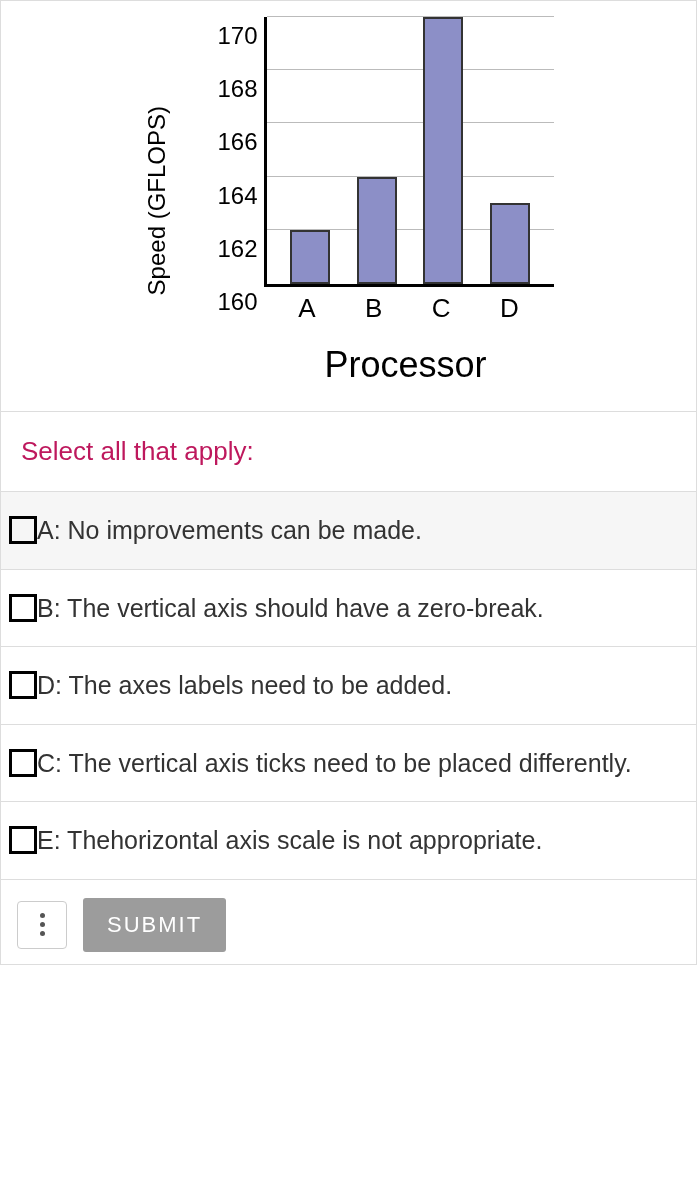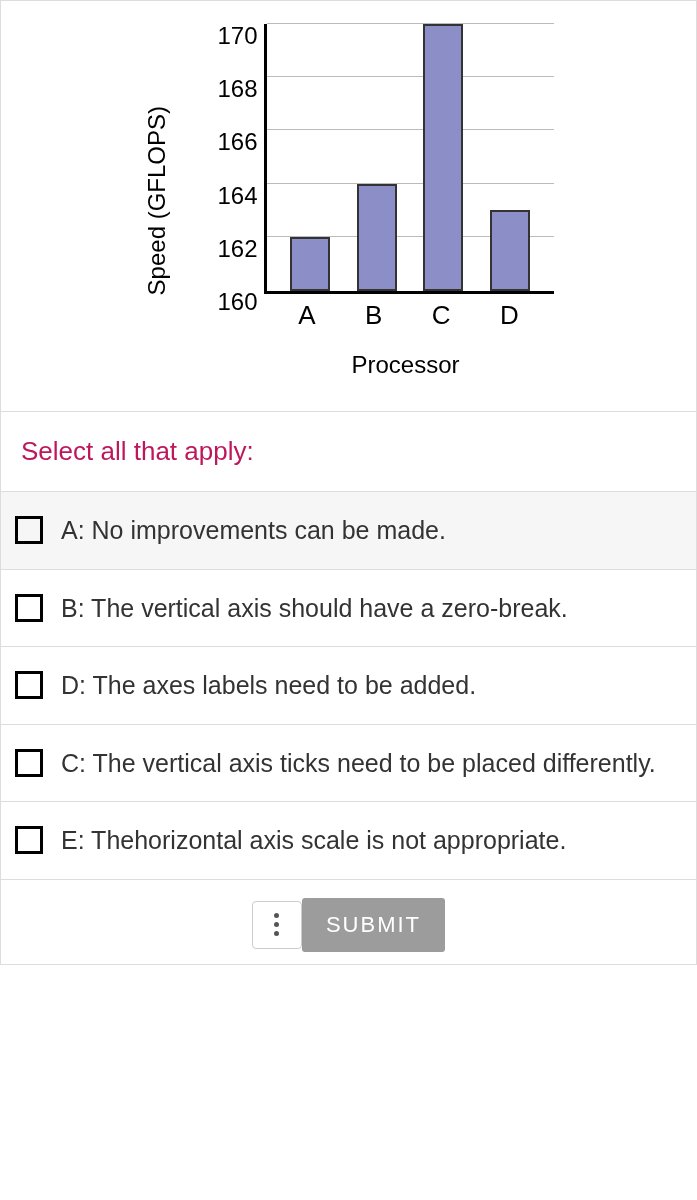--- a/index.html
+++ b/index.html
@@ -11,31 +11,31 @@
     .chart-wrap { position: relative; display: flex; align-items: center; height: 360px; }
     .ylabel { writing-mode: vertical-rl; transform: rotate(180deg); font-size: 24px; margin-right: 6px; }
     .yticks { display: flex; flex-direction: column; justify-content: space-between; height: 270px; align-items: flex-end; font-size: 24px; line-height: 1; padding-bottom: 4px; margin-top: -60px; margin-left: 40px;}
     .yticks div { height: 0; display: flex; align-items: center; }
     .plot-col { display: flex; flex-direction: column; align-items: center; }
     .plot { position: relative; width: 290px; height: 270px; border-left: 3px solid #000; border-bottom: 3px solid #000; margin-left: 6px; }
     .grid { position: absolute; left: 0; right: 0; border-top: 1px solid #bbb; }
     .bars { position: absolute; left: 0; bottom: 0; right: 0; display: flex; justify-content: space-around; align-items: flex-end; height: 100%; padding: 0 10px; }
     .bar { width: 40px; background: #8c8fc7; border: 2px solid #333; }
     .xticks { display: flex; justify-content: space-around; width: 290px; margin-left: 6px; font-size: 26px; padding: 6px 10px 0 10px; }
-    .xlabel { font-size: 24px; margin-top: 20px; }
+    .xlabel { font-size: 36px; margin-top: 20px; }
 
     
     .prompt { padding: 24px 20px; font-size: 26px; color: #be185d; border-top: 1px solid #ddd; }
-    .option { display: flex; align-items: center; gap: 18px; padding: 22px 14px; border-top: 1px solid #ddd; font-size: 25px; color: #333; line-height: 1.3; }
+    .option { display: flex; align-items: center; padding: 22px 8px; border-top: 1px solid #ddd; font-size: 25px; color: #333; line-height: 1.3; }
     .option.hover { background: #f6f6f6; }
     .checkbox { width: 28px; height: 28px; border: 3px solid #000; flex-shrink: 0; }
     .option-text { flex: 1; }
 
     
-    .footer { display: flex; justify-content: center; align-items: center; padding: 18px 16px 12px 16px; border-top: 1px solid #ddd; }
+    .footer { display: flex; justify-content: flex-start; align-items: center; gap: 16px; padding: 18px 16px 12px 16px; border-top: 1px solid #ddd; }
     .more-btn { width: 50px; height: 48px; border: 1px solid #ccc; border-radius: 4px; display: flex; align-items: center; justify-content: center; font-size: 24px; color: #555; background:#fff; }
     .dots { display:flex; flex-direction:column; gap:4px; }
     .dot { width:5px; height:5px; background:#555; border-radius:50%; }
     .submit-btn { background: #9c9c9c; color: #fff; font-size: 22px; letter-spacing: 2px; padding: 14px 24px; border-radius: 3px; }
   </style>
 </head>
 <body>
 
 <div class="container">
 

